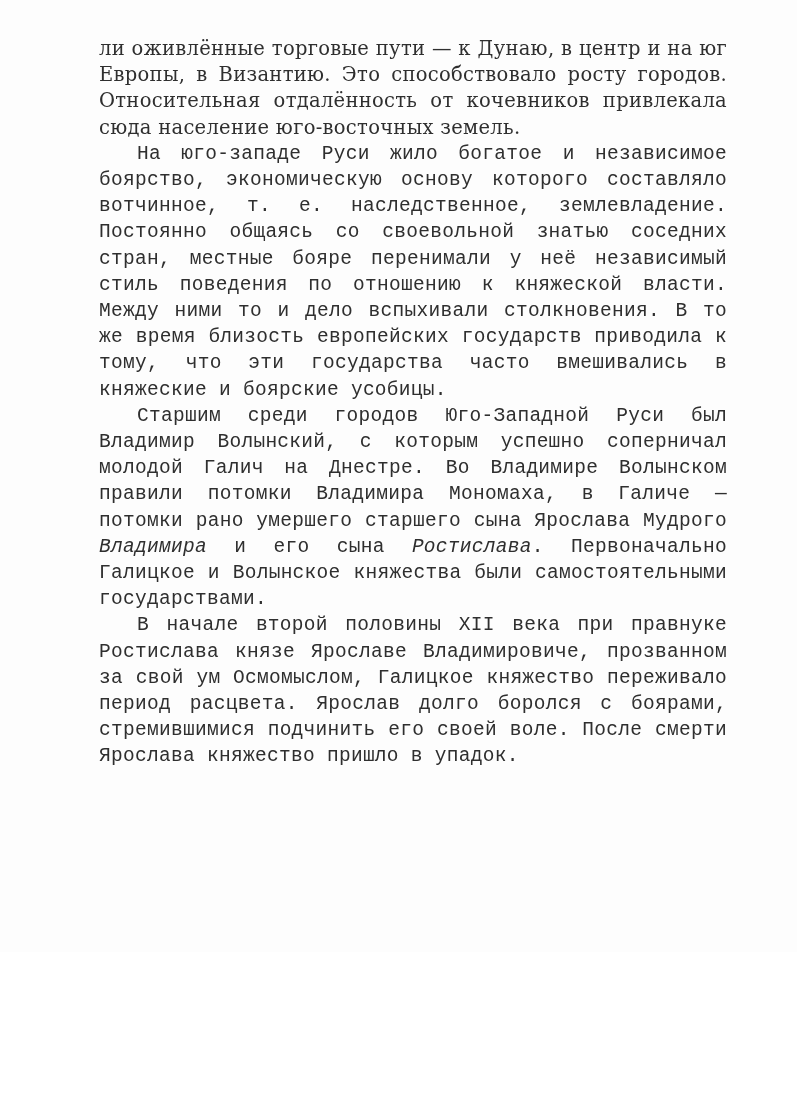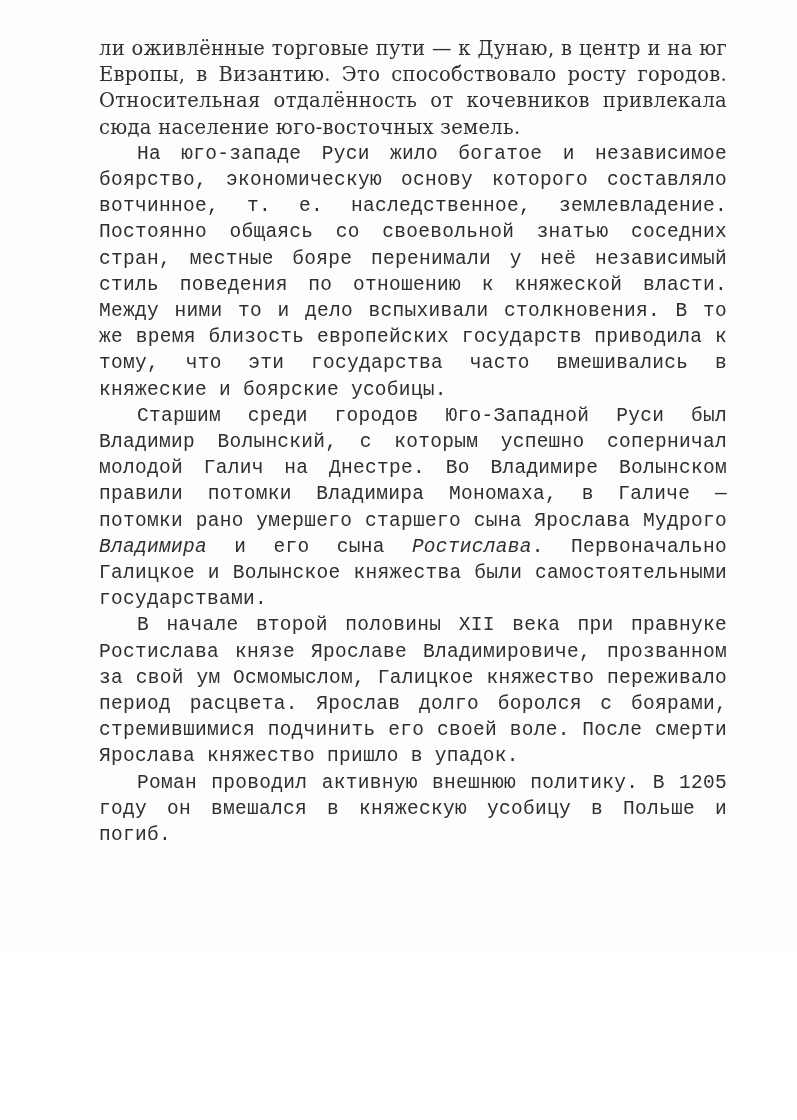--- a/index.html
+++ b/index.html
@@ -50,16 +50,15 @@
 </style>
 </head>
 <body>
 
 <div class="page">
   <div class="text-block">
       <p class="para"><span>ли оживлённые торговые пути — к Дунаю, в центр и на юг Европы, в Византию. Это способствовало росту городов. Относительная отдалённость от кочевников привлекала сюда население юго-восточных земель.</span></p>
       <p class="para indent"><span>На юго-западе Руси жило богатое и независимое боярство, экономическую основу которого составляло вотчинное, т. е. наследственное, землевладение. Постоянно общаясь со своевольной знатью соседних стран, местные бояре перенимали у неё независимый стиль поведения по отношению к княжеской власти. Между ними то и дело вспыхивали столкновения. В то же время близость европейских государств приводила к тому, что эти государства часто вмешивались в княжеские и боярские усобицы.</span></p>
       <p class="para indent"><span>Старшим среди городов Юго-Западной Руси был Владимир Волынский, с которым успешно соперничал молодой Галич на Днестре. Во Владимире Волынском правили потомки Владимира Мономаха, в Галиче — потомки рано умершего старшего сына Ярослава Мудрого </span><span class="italic">Владимира</span><span> и его сына </span><span class="italic">Ростислава</span><span>. Первоначально Галицкое и Волынское княжества были самостоятельными государствами.</span></p>
       <p class="para indent"><span>В начале второй половины XII века при правнуке Ростислава князе Ярославе Владимировиче, прозванном за свой ум Осмомыслом, Галицкое княжество переживало период расцвета. Ярослав долго боролся с боярами, стремившимися подчинить его своей воле. После смерти Ярослава княжество пришло в упадок.</span></p>
-      <p class="para indent"><span>Роман проводил активную внешнюю политику. В 1205 году он вмешался в княжескую усобицу в Польше и погиб.</span></p>
     </div>
   <div class="page-number" style="color: rgb(207, 69, 44);">100</div>
 </div>
 
 </body></html>

